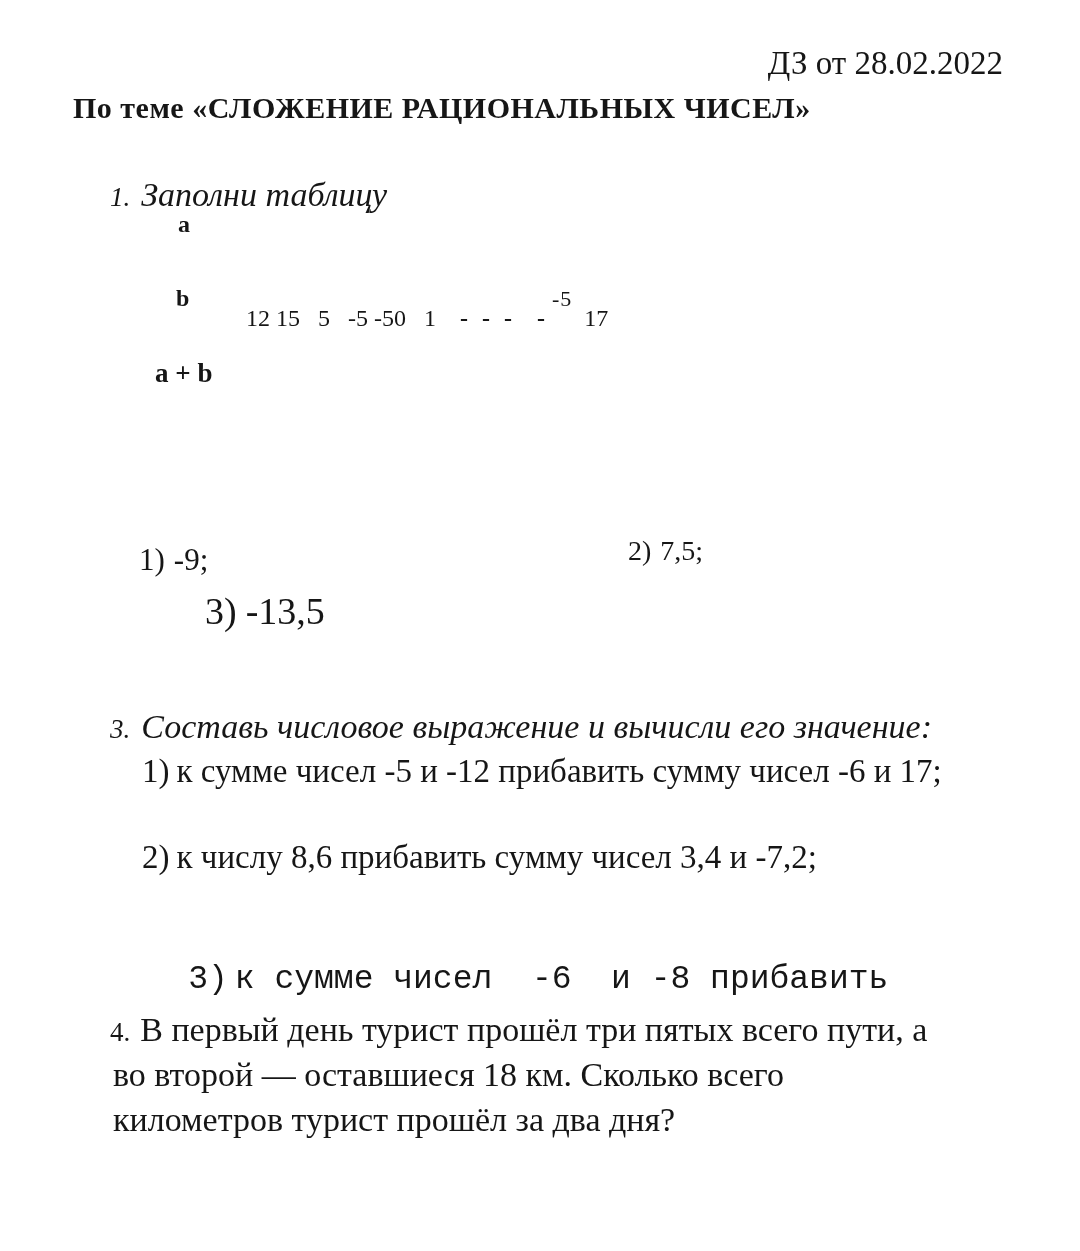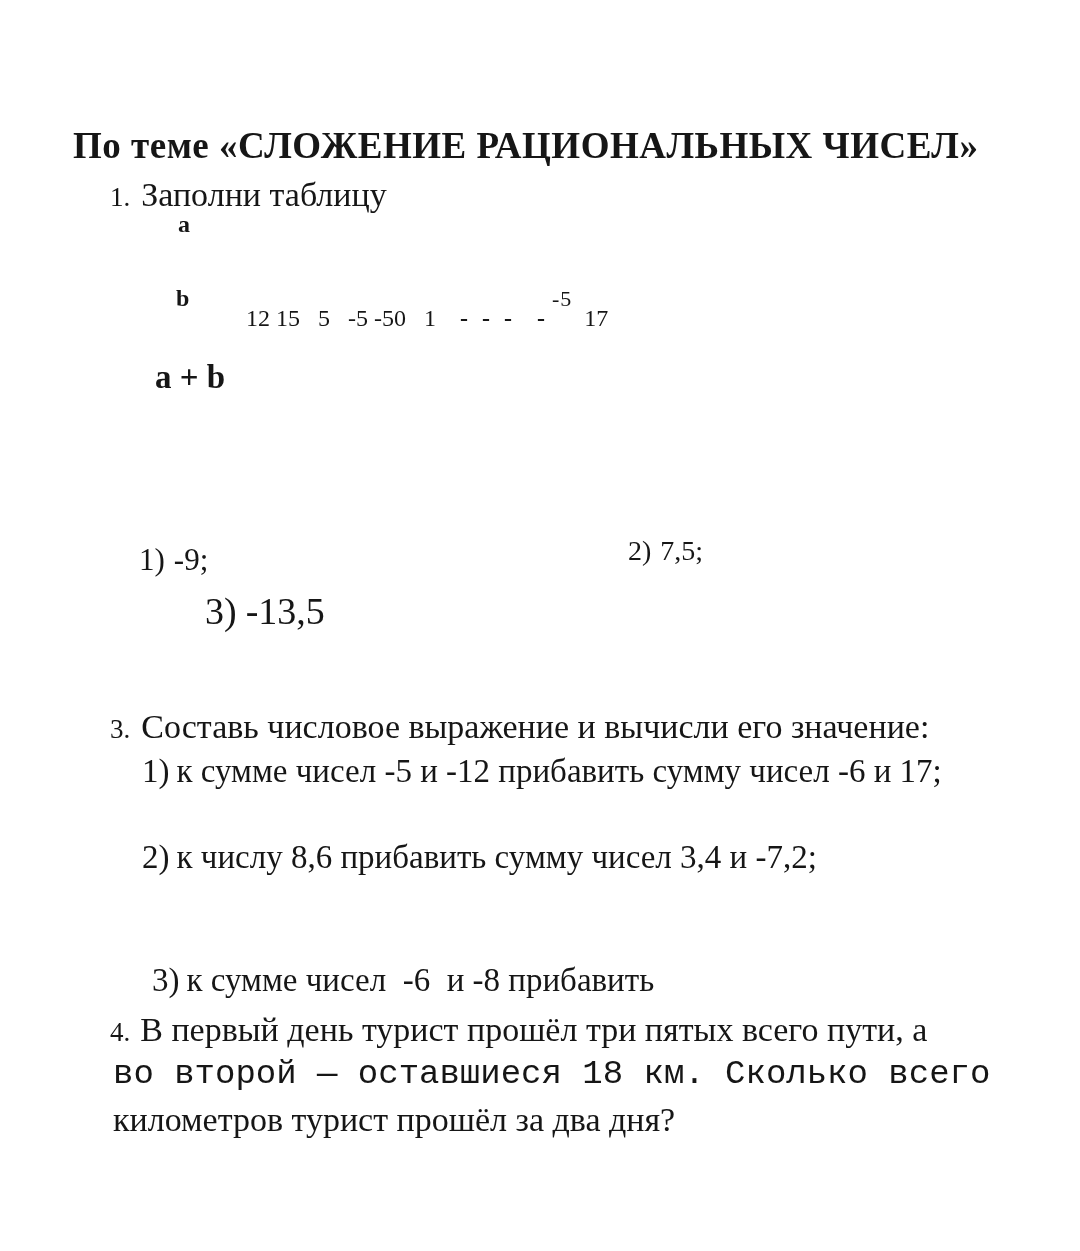--- a/index.html
+++ b/index.html
@@ -8,65 +8,66 @@
     width: 1080px;
     height: 1251px;
     background: #ffffff;
     color: #161616;
     font-family: "Liberation Serif", "DejaVu Serif", serif;
     overflow: hidden;
   }
   .abs { position: absolute; white-space: pre; line-height: 1.1; }
 
   .date   { top: 45px;  right: 77px; font-size: 33px; }
-  .title  { top: 91px;  left: 73px;  font-size: 37px; font-weight: 700; letter-spacing: 0.5px; margin-top: 35px; }
+  .title  { top: 91px;  left: 73px;  font-size: 30px; font-weight: 700; letter-spacing: 0.5px; }
 
-  .task-head { font-size: 34px; }
+  .task-head { font-size: 34px; font-style: italic; }
   .task-head .num { font-size: 27px; margin-right: 11px; }
 
   .t1-head { top: 139px; left: 76px; }
 
   .tbl-label  { font-size: 24px; font-weight: 700; }
   .row-a-label { top: 211px; left: 178px; }
   .row-b-label { top: 285px; left: 176px; }
 
   .tbl-values { font-size: 24px; }
   .row-a-values { top: 204px; left: 221px; }
   .row-b-values { top: 279px; left: 222px; }
 
   .dashes { font-weight: 700; letter-spacing: 3px; word-spacing: 2px; }
   .sup    { position: relative; top: -20px; font-size: 22px; letter-spacing: 1px; padding-left: 4px; }
 
-  .row-sum { top: 359px; left: 155px; font-size: 33px; font-weight: 700; }
+  .row-sum { top: 359px; left: 155px; font-size: 27px; font-weight: 700; }
 
   .t2-head { top: 461px; left: 76px; }
   .sub { font-size: 31px; }
   .sub .num { margin-right: 9px; }
   .t2-i1 { top: 509px; left: 108px; }
   .t2-i2 { top: 505px; left: 600px; font-size: 28px; }
   .t2-i3 { top: 549px; left: 167px; font-size: 38px; }
 
   .t3-head { top: 671px; left: 76px; }
   .sub3 { font-size: 33px; }
   .sub3 .num { margin-right: 7px; }
   .t3-i1 { top: 717px; left: 109px; }
   .t3-i2 { top: 803px; left: 109px; }
-  .t3-i3 { top: 926px; left: 119px; }
+  .t3-i3 { top: 926px; left: 109px; font-family: Liberation Mono, monospace; }
 
   .t4-line { font-size: 34px; }
   .t4-l1 { top: 974px; left: 76px; }
   .t4-l1 .num { font-size: 27px; margin-right: 10px; }
-  .t4-l2 { top: 1056px; left: 113px; font-family: Liberation Mono, monospace; }
+  .t4-l2 { top: 1056px; left: 113px; }
   .t4-l3 { top: 1101px; left: 113px; }
 </style>
 </head>
 <body>
 
 <div class="page">
 
+  <div class="abs date">ДЗ от 28.02.2022</div>
 
   <div class="abs title">По теме «СЛОЖЕНИЕ РАЦИОНАЛЬНЫХ ЧИСЕЛ»</div>
 
   <div class="abs task-head t1-head">
     <span class="num">1.</span><span>Заполни таблицу</span>
   </div>
 
   <div class="abs tbl-label row-a-label">a</div>
 
   <div class="abs tbl-label row-b-label">b</div>

